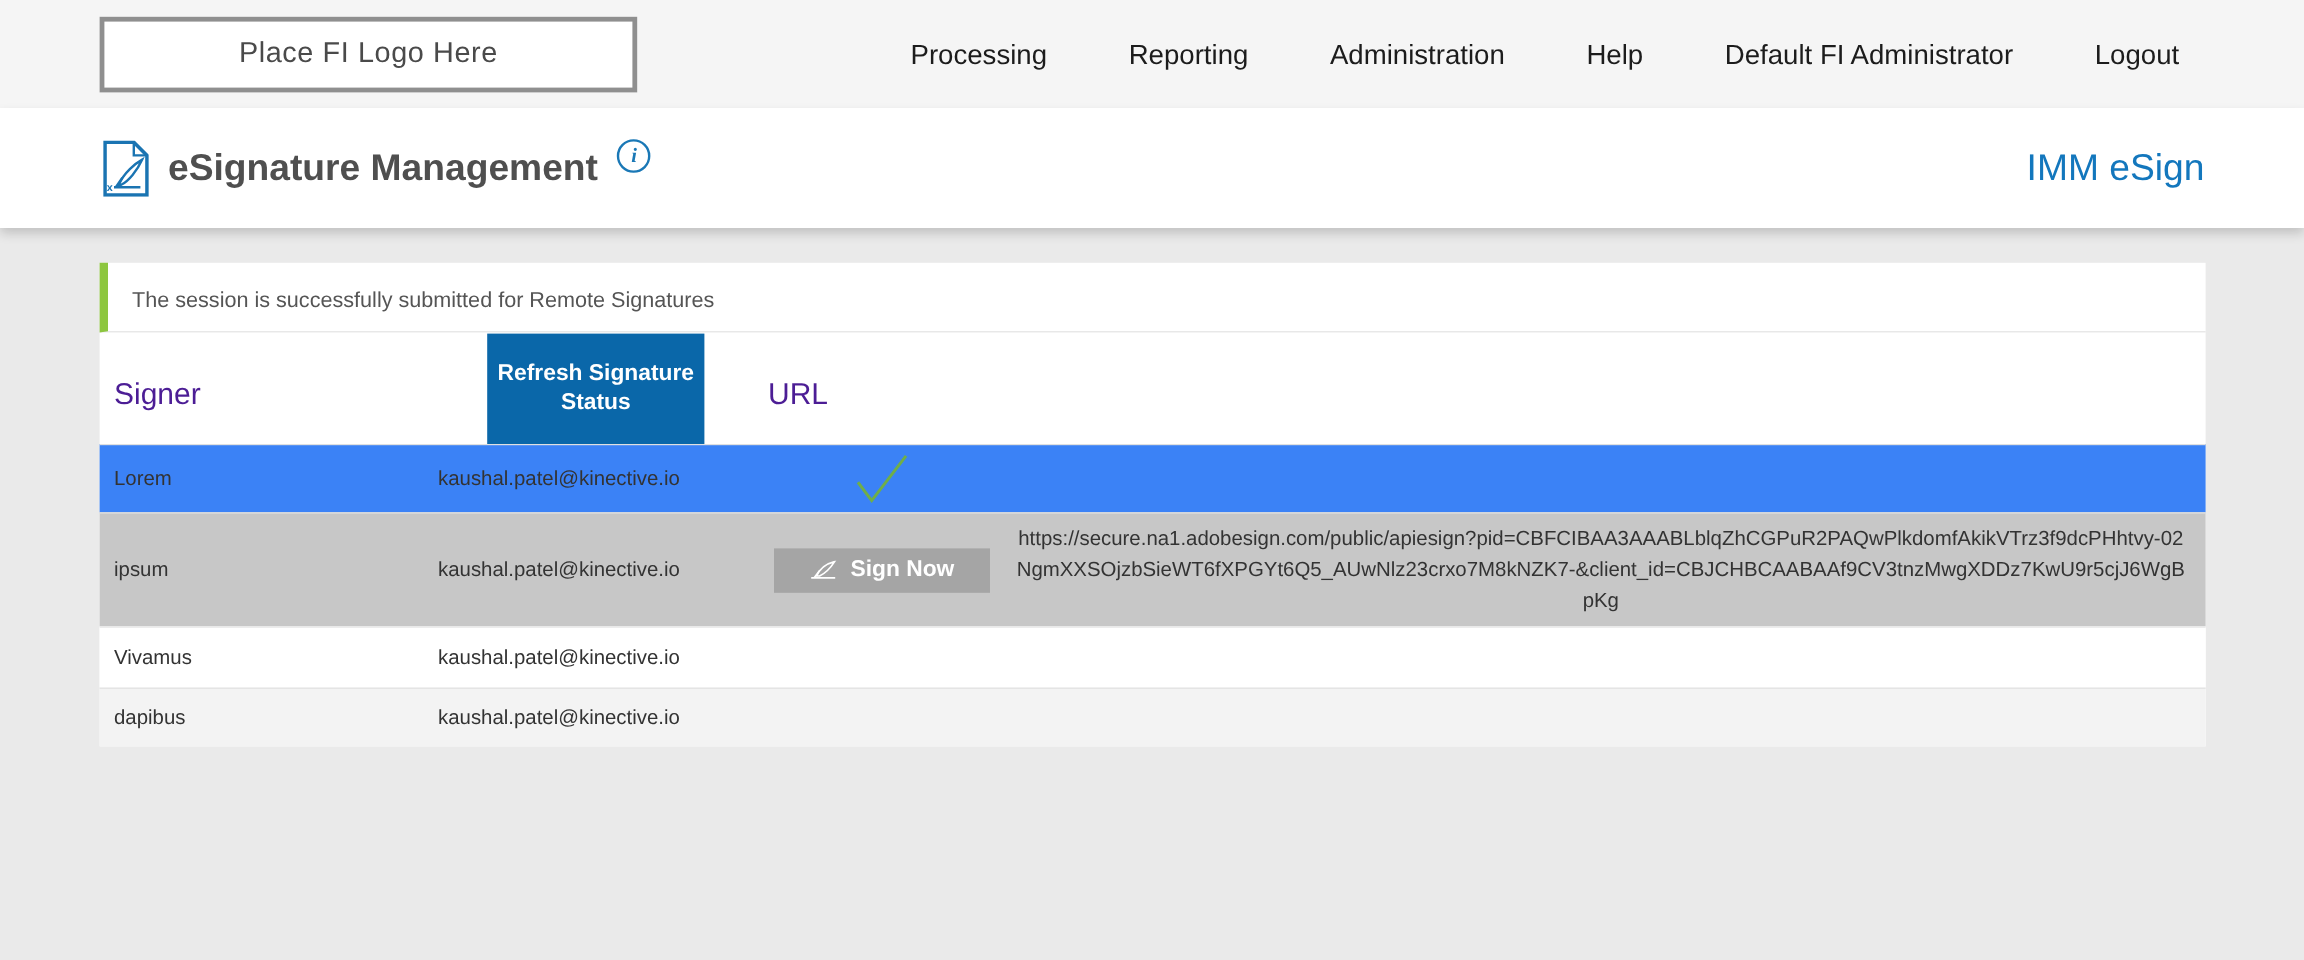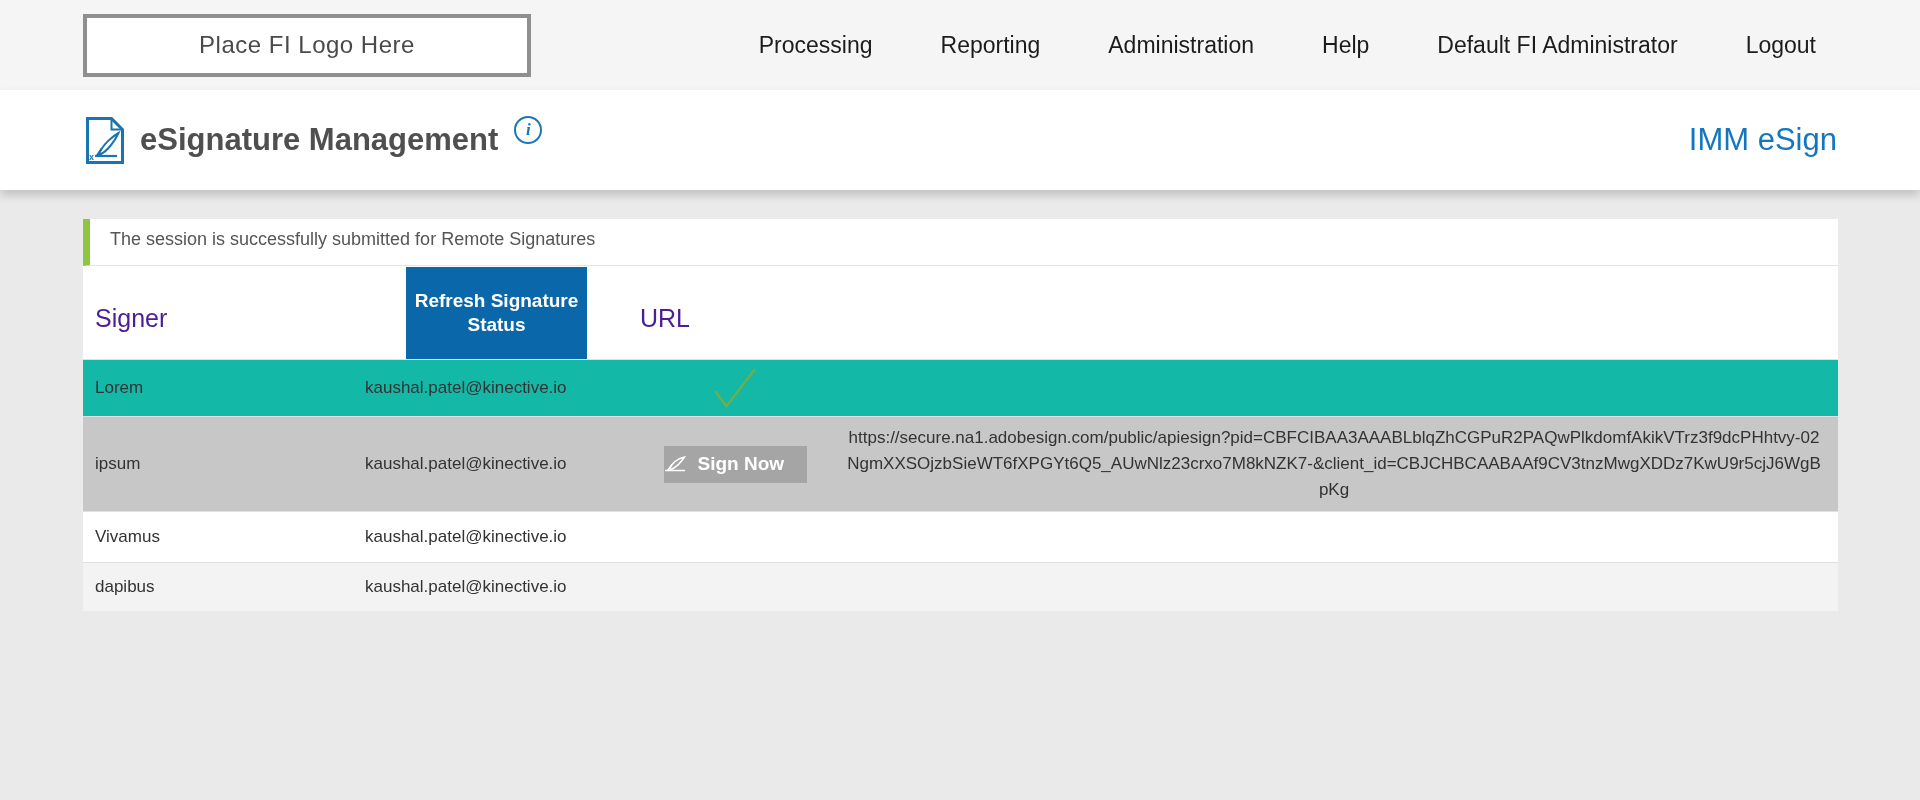--- a/index.html
+++ b/index.html
@@ -23,45 +23,45 @@
                border-radius:50%; display:flex; align-items:center; justify-content:center;
                transform:translateY(-10px); cursor:pointer; }
   .info-icon i { font-family:"Liberation Serif", serif; font-style:italic; font-weight:700;
                  font-size:17px; color:#1a78b6; }
   .brand { margin-left:auto; margin-right:83px; font-size:31px; color:#1377bd; }
 
   
   .card { margin:29px 82px 0 83px; background:#ffffff; }
 
   .alert { border-left:7px solid #8dc63f; border-bottom:1px solid #e3e3e3;
-           padding:9px 10px 15px 20px; font-size:18px; color:#555555; line-height:22px; }
+           padding:20px 10px 15px 20px; font-size:18px; color:#555555; line-height:22px; }
 
   .t-row { display:grid; grid-template-columns:270px 287px 190px 1fr; align-items:center; }
   .t-head { height:93px; }
   .t-row + .t-row { border-top:1px solid #e0e0e0; }
 
   .cell { padding-left:12px; font-size:17px; color:#333333; }
   .cell-status { display:flex; align-items:center; justify-content:center; padding:0; }
   .cell-url { padding:8px 14px; text-align:center; word-break:break-all;
               font-size:17px; line-height:26px; color:#333333; }
   .head-label { font-size:25px; color:#4c1d95;margin-top:12px; }
   .head-url { padding:0; }
 
   .refresh-btn { width:181px; min-height:70px; background:#0a67a9; border:none; color:#ffffff;
                  font-family:"Liberation Sans", sans-serif; font-size:19px; font-weight:700;
                  line-height:24px; padding:22px 6px; cursor:pointer; }
 
-  .row-lorem   { min-height:57px; background:#14b8a6; }
+  .row-lorem   { min-height:57px; background:#3b82f6; }
   .row-selected{ min-height:86px; background:#c7c7c7; }
   .row-plain   { min-height:51px; background:#ffffff; }
   .row-alt     { min-height:49px; background:#f3f3f3; }
 
-  .sign-btn { width:143px; height:37px; background:#a5a5a5; border:none; color:#ffffff;
+  .sign-btn { width:180px; height:37px; background:#a5a5a5; border:none; color:#ffffff;
               font-family:"Liberation Sans", sans-serif; font-size:19px; font-weight:700;
-              display:flex; align-items:center; justify-content:flex-start; gap:8px; cursor:pointer; }
+              display:flex; align-items:center; justify-content:center; gap:8px; cursor:pointer; }
   .check-icon { display:block; }
 </style>
 </head>
 <body>
 
 <div class="topbar">
   <div class="logo-box">
     <span>Place FI Logo Here</span>
   </div>
   <div class="nav">

